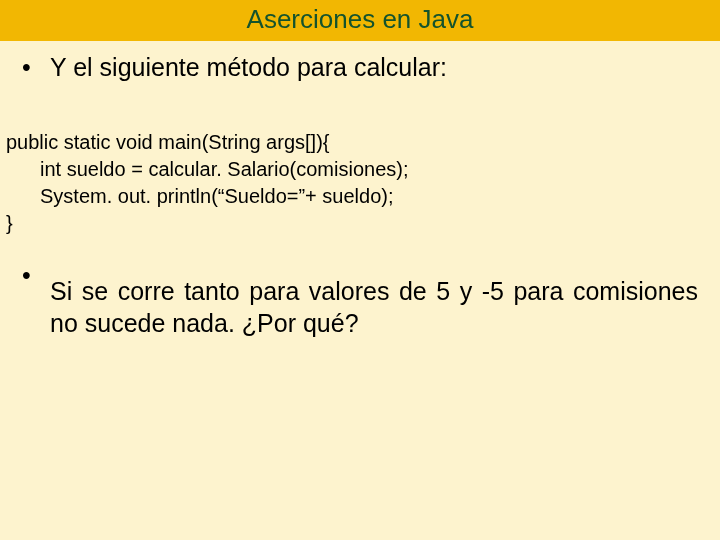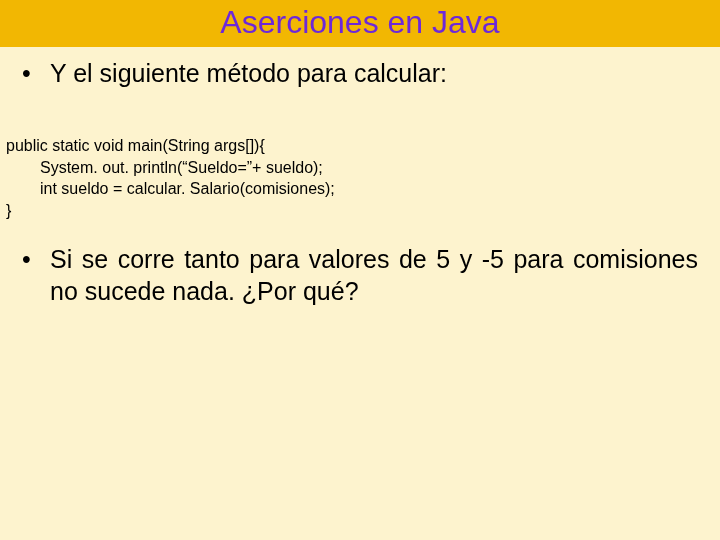--- a/index.html
+++ b/index.html
@@ -16,50 +16,51 @@
   }
   .title-bar {
     background: #f2b702;
     width: 100%;
     padding: 4px 0 6px 0;
     text-align: center;
   }
   .title-bar h1 {
     margin: 0;
     font-weight: normal;
-    font-size: 32px;
-    color: #6d28d9;
+    font-size: 26px;
+    color: #14532d;
     font-family: Arial, Helvetica, sans-serif;
   }
   .content {
     padding: 10px 22px 0 22px;
     font-size: 25px;
     line-height: 1.28;
   }
   .bullet-row {
     display: flex;
     margin-bottom: 24px;
   }
   .bullet-dot {
     width: 28px;
     flex: 0 0 28px;
   }
   .bullet-text {
     flex: 1;
   }
   .codeblk {
-    font-size: 16px;
+    font-size: 20px;
     line-height: 1.35;
     margin-left: -16px;
   }
   .codeline-indent {
     padding-left: 34px;
   }
   .bullet-row.justify .bullet-text {
     text-align: justify;
+    margin-top: 16px;
   }
   .gap {
     height: 22px;
   }
 </style>
 </head>
 <body>
 
 <div class="title-bar">
   <h1>Aserciones en Java</h1>
@@ -69,22 +70,22 @@
 
   <div class="bullet-row">
     <div class="bullet-dot">•</div>
     <div class="bullet-text">Y el siguiente método para calcular:</div>
   </div>
 
   <div class="gap"></div>
 
   <div class="codeblk">
     <div>public static void main(String args[]){</div>
+    <div class="codeline-indent">int sueldo = calcular. Salario(comisiones);</div>
     <div class="codeline-indent">System. out. println(“Sueldo=”+ sueldo);</div>
-    <div class="codeline-indent">int sueldo = calcular. Salario(comisiones);</div>
     <div>}</div>
   </div>
 
   <div class="gap"></div>
 
   <div class="bullet-row justify">
     <div class="bullet-dot">•</div>
     <div class="bullet-text">Si se corre tanto para valores de 5 y -5 para comisiones no sucede nada. ¿Por qué?</div>
   </div>
 

